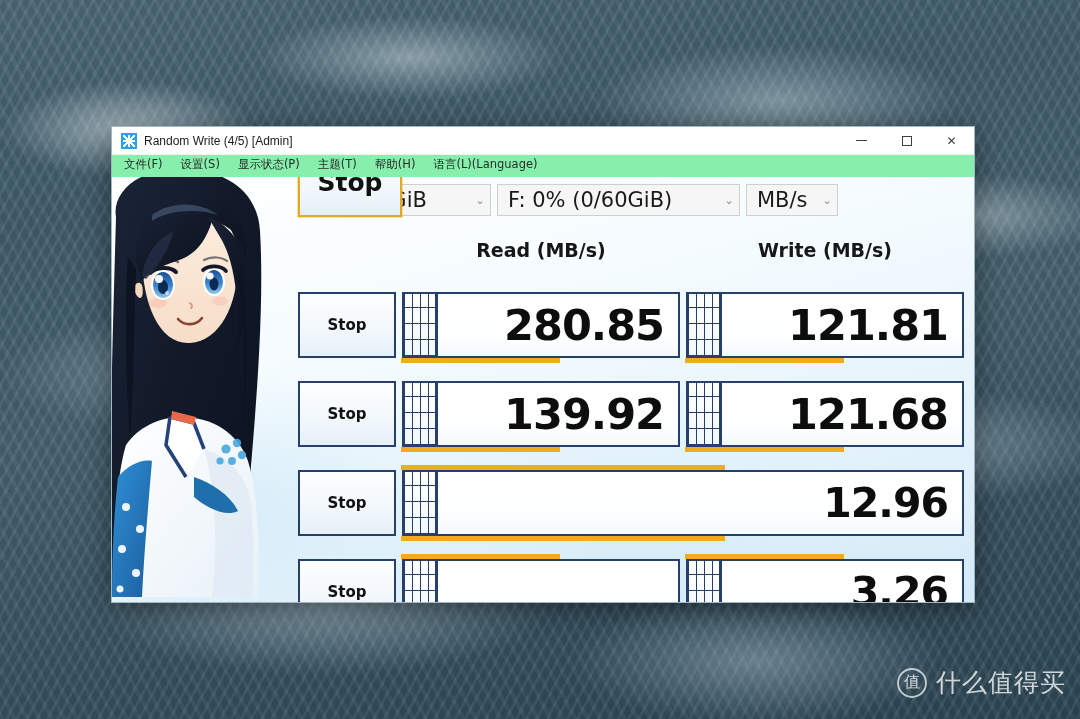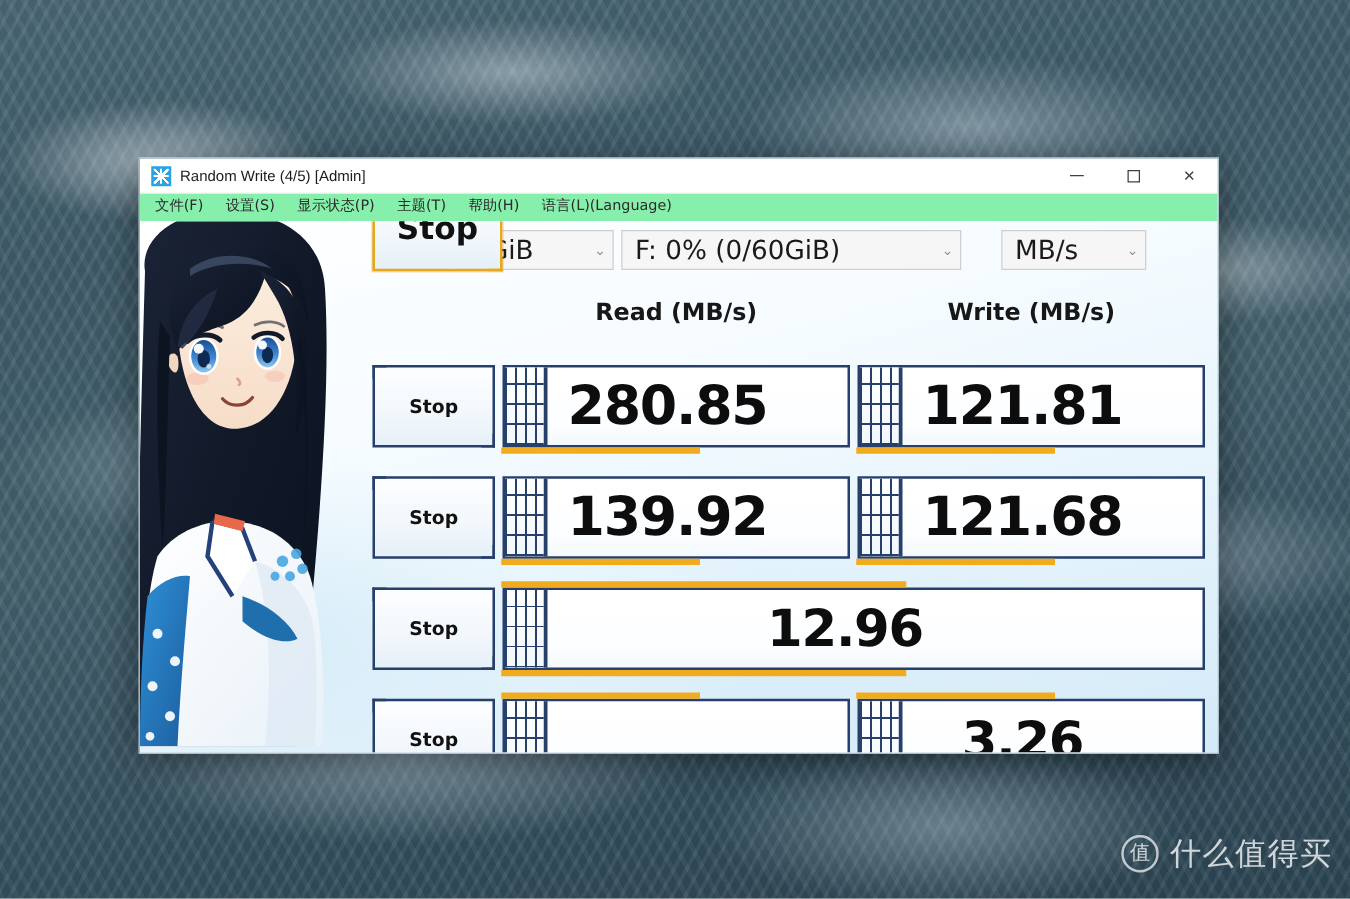--- a/index.html
+++ b/index.html
@@ -196,22 +196,22 @@
     margin-left: auto;
     width: 16px;
     text-align: center;
     color: #8a8a8a;
     font-size: 11px;
     flex: none;
     font-family: "DejaVu Sans", sans-serif;
   }
   #combo-count { width: 62px; }
   #combo-size  { width: 125px; }
-  #combo-drive { width: 272px; }
-  #combo-unit  { width: 116px; margin-left: 26px; }
+  #combo-drive { width: 243px; }
+  #combo-unit  { width: 92px; }
 
   
   #headers {
     display: flex;
     align-items: flex-end;
     height: 28px;
     flex: none;
     padding-left: 176px;
     margin-top: 16px;
   }
@@ -278,21 +278,21 @@
 
   
   .val-box {
     flex: 1;
     height: 100%;
     position: relative;
     background: linear-gradient(180deg, #ffffff 0%, #fdfeff 70%, #f4f9fd 100%);
     border: 2px solid #27406b;
     display: flex;
     align-items: center;
-    justify-content: center;
+    justify-content: flex-end;
     padding-right: 14px;
     overflow: visible;
   }
   
   .val-box .shoji {
     position: absolute;
     left: 0; top: 0; bottom: 0;
     width: 34px;
     border-right: 3px solid #27406b;
     background:

